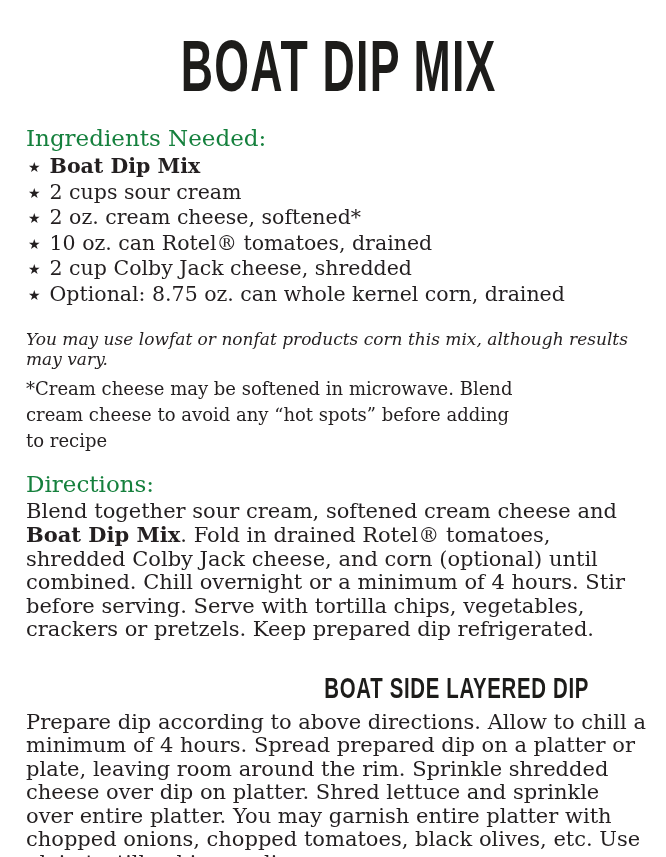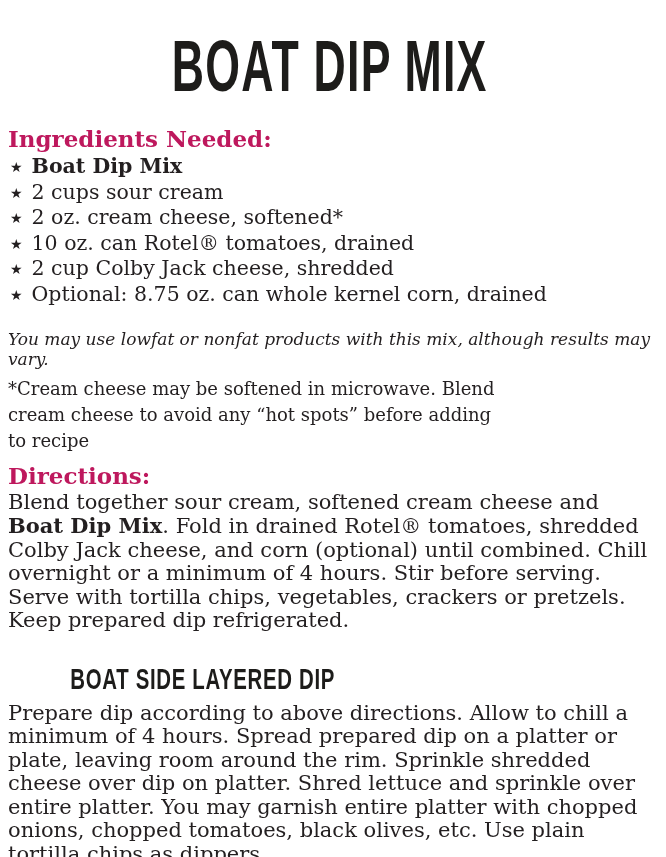--- a/index.html
+++ b/index.html
@@ -8,21 +8,21 @@
     height: 857px;
     background: #ffffff;
     color: #231f20;
     font-family: "DejaVu Serif", serif;
     overflow: hidden;
   }
   .page {
     box-sizing: border-box;
     width: 666px;
     height: 857px;
-    padding: 28px 15px 0 8px;
+    padding: 28px 15px 0 26px;
   }
 
   
   .title-wrap {
     text-align: center;
     height: 72px;
     margin-top: 4px;
   }
   .main-title {
     display: inline-block;
@@ -32,28 +32,28 @@
     line-height: 0.95;
     letter-spacing: 2px;
     color: #1d1c1a;
     transform: scaleX(0.62);
     transform-origin: center top;
     white-space: nowrap;
   }
 
   
   .section-heading {
-    font-weight: bold;
+    font-weight: normal;
     font-size: 23px;
     line-height: 1.1;
     margin: 0;
-    color: #be185d;
+    color: #15803d;
   }
   .ingredients-heading { margin-top: 22px; }
-  .directions-heading  { margin-top: 9px; }
+  .directions-heading  { margin-top: 18px; }
 
   
   .ingredient-list {
     list-style: none;
     margin: 4px 0 0 0;
     padding: 0;
   }
   .ingredient-item {
     font-size: 20.5px;
     line-height: 23.5px;
@@ -87,21 +87,21 @@
   .body-para {
     margin: 2px 0 0 0;
     font-size: 21px;
     line-height: 23.5px;
     max-width: 640px;
   }
   .body-para .inline-bold { font-weight: bold; }
 
   
   .sub-title-wrap {
-    text-align: left;
+    text-align: right;
     margin-top: 31px;
     height: 30px;
   }
   .sub-title {
     display: inline-block;
     font-family: "Liberation Sans", sans-serif;
     font-weight: bold;
     font-size: 30px;
     line-height: 1.0;
     letter-spacing: 1px;
@@ -149,21 +149,21 @@
         <span class="star">★</span>
         <span class="ing-text">2 cup Colby Jack cheese, shredded</span>
       </li>
 
       <li class="ingredient-item">
         <span class="star">★</span>
         <span class="ing-text">Optional: 8.75 oz. can whole kernel corn, drained</span>
       </li>
     </ul>
 
-  <p class="italic-note">You may use lowfat or nonfat products with this mix, although results may vary.</p>
+  <p class="italic-note">You may use lowfat or nonfat products corn this mix, although results may vary.</p>
 
   <p class="footnote">*Cream cheese may be softened in microwave. Blend cream cheese to avoid any “hot spots” before adding to recipe</p>
 
   <h2 class="section-heading directions-heading">Directions:</h2>
 
   <p class="body-para directions-para"><span>Blend together sour cream, softened cream cheese and </span><span class="inline-bold">Boat Dip Mix</span><span>. Fold in drained Rotel® tomatoes, shredded Colby Jack cheese, and corn (optional) until combined. Chill overnight or a minimum of 4 hours. Stir before serving. Serve with tortilla chips, vegetables, crackers or pretzels. Keep prepared dip refrigerated.</span></p>
 
   <div class="sub-title-wrap">
     <div class="sub-title">BOAT SIDE LAYERED DIP</div>
   </div>

